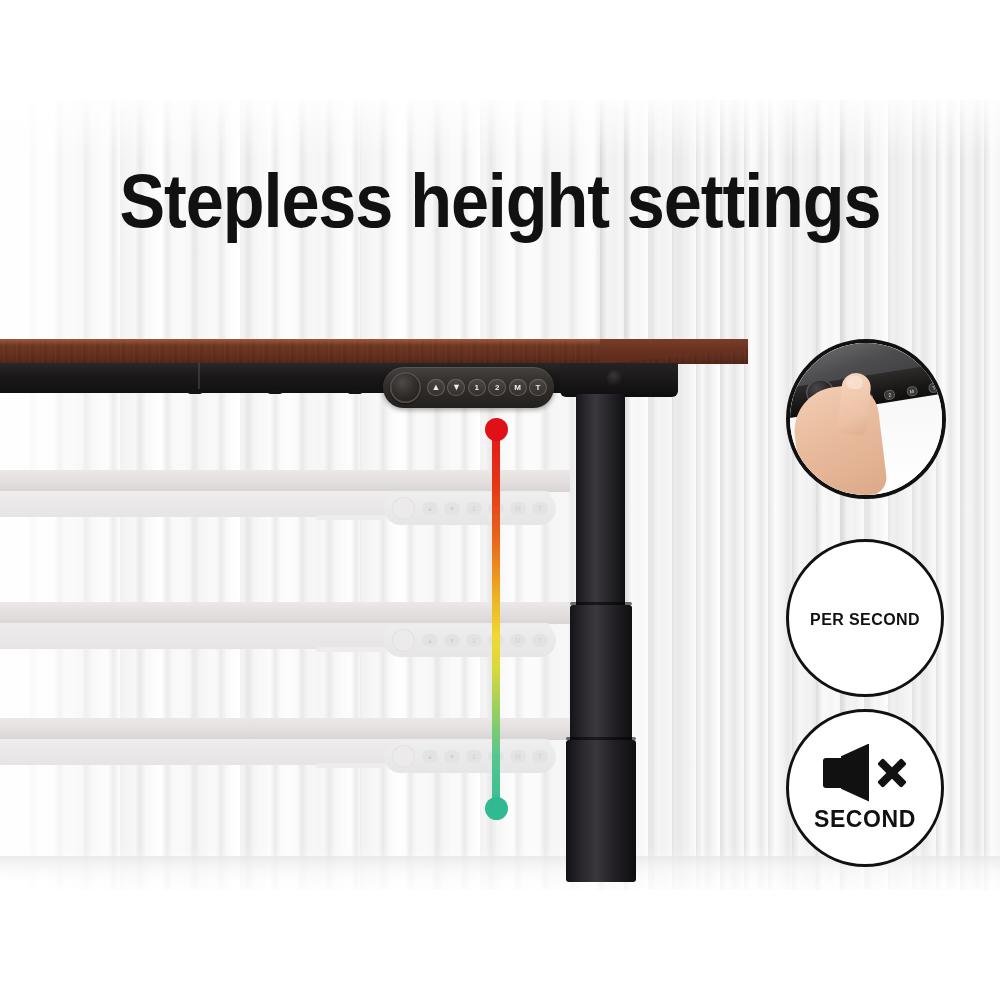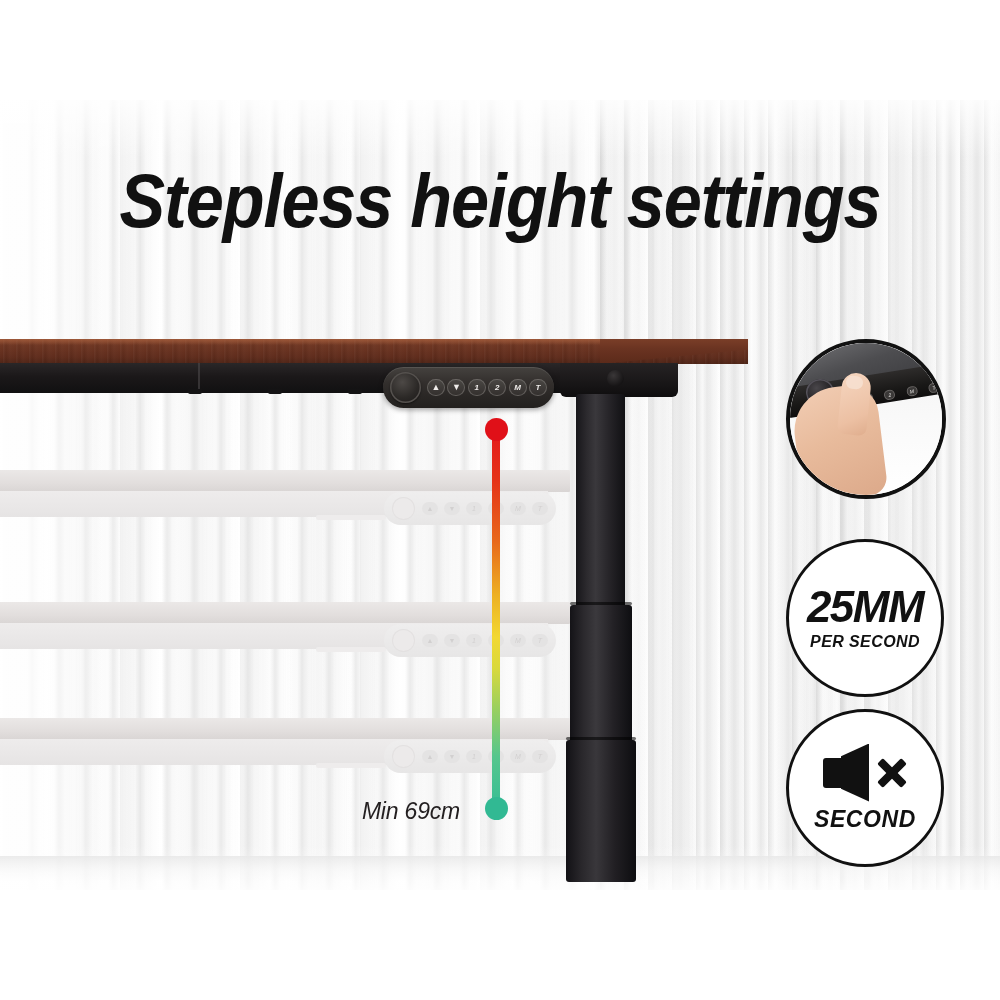--- a/index.html
+++ b/index.html
@@ -2,21 +2,21 @@
 <html><head>
 <meta charset="utf-8">
 <style>
   html,body{margin:0;padding:0;}
   body{
     width:1000px;height:1000px;overflow:hidden;
     background:#ffffff;
     font-family:"Liberation Sans", sans-serif;
     position:relative;
   }
-  #stage{position:absolute;inset:0;width:1000px;height:1000px;overflow:hidden;background:#fff;font-style:italic;}
+  #stage{position:absolute;inset:0;width:1000px;height:1000px;overflow:hidden;background:#fff;}
 
   
   .bg-curtain{
     position:absolute;left:0;top:100px;width:1000px;height:790px;
     background:
       repeating-linear-gradient(90deg,
         rgba(222,222,222,0.00) 0px,
         rgba(214,214,214,0.55) 5px,
         rgba(236,236,236,0.22) 11px,
         rgba(248,248,248,0.05) 19px,
@@ -356,40 +356,38 @@
 
   <div class="leg-s1"></div>
   <div class="leg-seam" style="left:570px;top:602px;width:62px"></div>
   <div class="leg-s2"></div>
   <div class="leg-seam" style="left:566px;top:737px;width:70px"></div>
   <div class="leg-s3"></div>
 
   <div class="range-line"></div>
   <div class="dot dot-max"></div>
   <div class="dot dot-min"></div>
-  <div class="range-label label-min">Min 69cm</div>
 
   <div class="badge badge-photo">
     <div class="ph-wall"></div>
     <div class="ph-glass"></div>
     <div class="ph-bar"></div>
     <div class="ph-knob"></div>
     <div class="ph-btns">
       <span class="ph-btn">1</span>
       <span class="ph-btn">2</span>
       <span class="ph-btn">M</span>
       <span class="ph-btn">T</span>
     </div>
     <div class="ph-hand"></div>
     <div class="ph-finger"></div>
     <div class="ph-nail"></div>
   </div>
 
   <div class="badge badge-speed">
-    <div class="badge-num">25MM</div>
     <div class="badge-sub">PER SECOND</div>
   </div>
 
   <div class="badge badge-silent">
     <div class="spk-wrap">
       <span class="spk-body"></span>
       <span class="spk-cone"></span>
       <span class="spk-x"></span>
     </div>
     <div class="badge-silent-label">SECOND</div>

